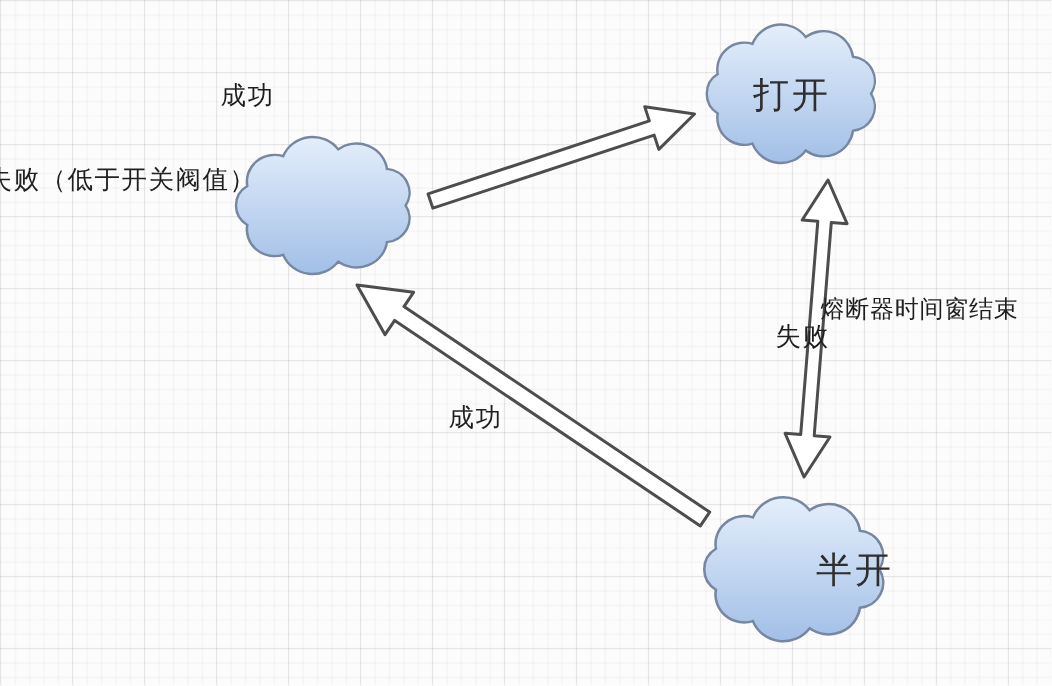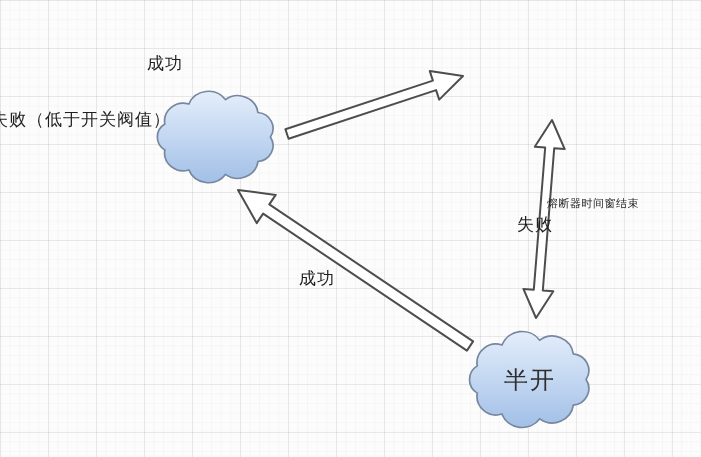--- a/index.html
+++ b/index.html
@@ -35,21 +35,21 @@
     letter-spacing:2px;
     z-index:2;
   }
   .edge-label{
     position:absolute;
     font-size:17px;
     color:#1f1f1f;
     white-space:nowrap;
     letter-spacing:1px;
   }
-  .edge-label.small{font-size:11px;letter-spacing:0.5px;}
+  .edge-label.small{font-size:16px;letter-spacing:0.5px;}
   .hidden-defs{position:absolute;width:0;height:0;overflow:hidden;}
 </style>
 </head>
 <body>
 
 <svg class="hidden-defs" aria-hidden="true">
   <defs>
     <linearGradient id="cloudGrad" x1="0" y1="0" x2="0" y2="1">
       <stop offset="0" stop-color="#e4eefb"></stop>
       <stop offset="0.5" stop-color="#c3d7f1"></stop>
@@ -75,22 +75,28 @@
     <polygon points="473.1,341.4 269.3,204.4 275.7,194.9 238,190 256.7,223.1 263.1,213.6 466.9,350.6"></polygon>
     <polygon points="552,120 564.7,149.1 554.2,148.3 542.8,290.5 553.3,291.3 536,318 523.4,288.9 533.8,289.7 545.2,147.5 534.8,146.7"></polygon>
   </svg>
 
   <div class="cloud" style="left:152px;top:88px;width:128px;height:98px;">
     <svg class="cloud-shape" viewBox="0 0 200 160" preserveAspectRatio="none">
         <use href="#cloudPath"></use>
       </svg>
   </div>
 
+  <div class="cloud" style="left:466px;top:13px;width:124px;height:99px;">
+    <svg class="cloud-shape" viewBox="0 0 200 160" preserveAspectRatio="none">
+        <use href="#cloudPath"></use>
+      </svg>
+    <span class="cloud-label">打开</span>
+  </div>
 
-  <div class="cloud" style="left:464px;top:328px;width:132px;height:103px;">
+  <div class="cloud" style="left:464px;top:328px;width:132px;height:103px;justify-content:flex-end;">
     <svg class="cloud-shape" viewBox="0 0 200 160" preserveAspectRatio="none">
         <use href="#cloudPath"></use>
       </svg>
     <span class="cloud-label">半开</span>
   </div>
 
   <div class="edge-label" style="left:147px;top:52px;">成功</div>
 
 
   <div class="edge-label" style="left:-9px;top:108px;">失败（低于开关阀值）</div>

